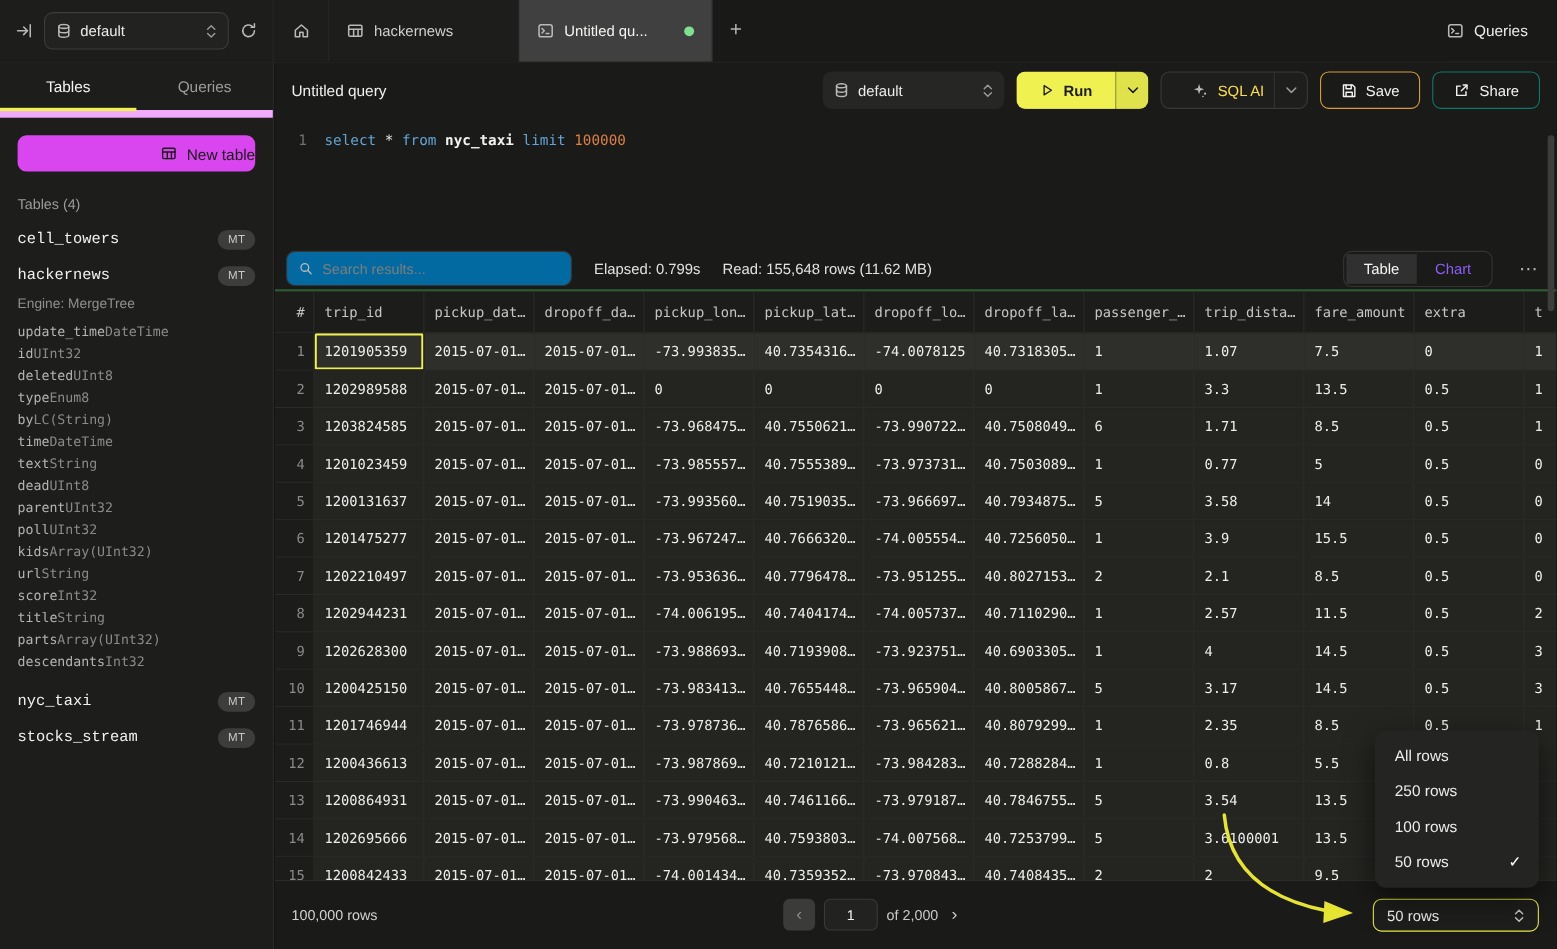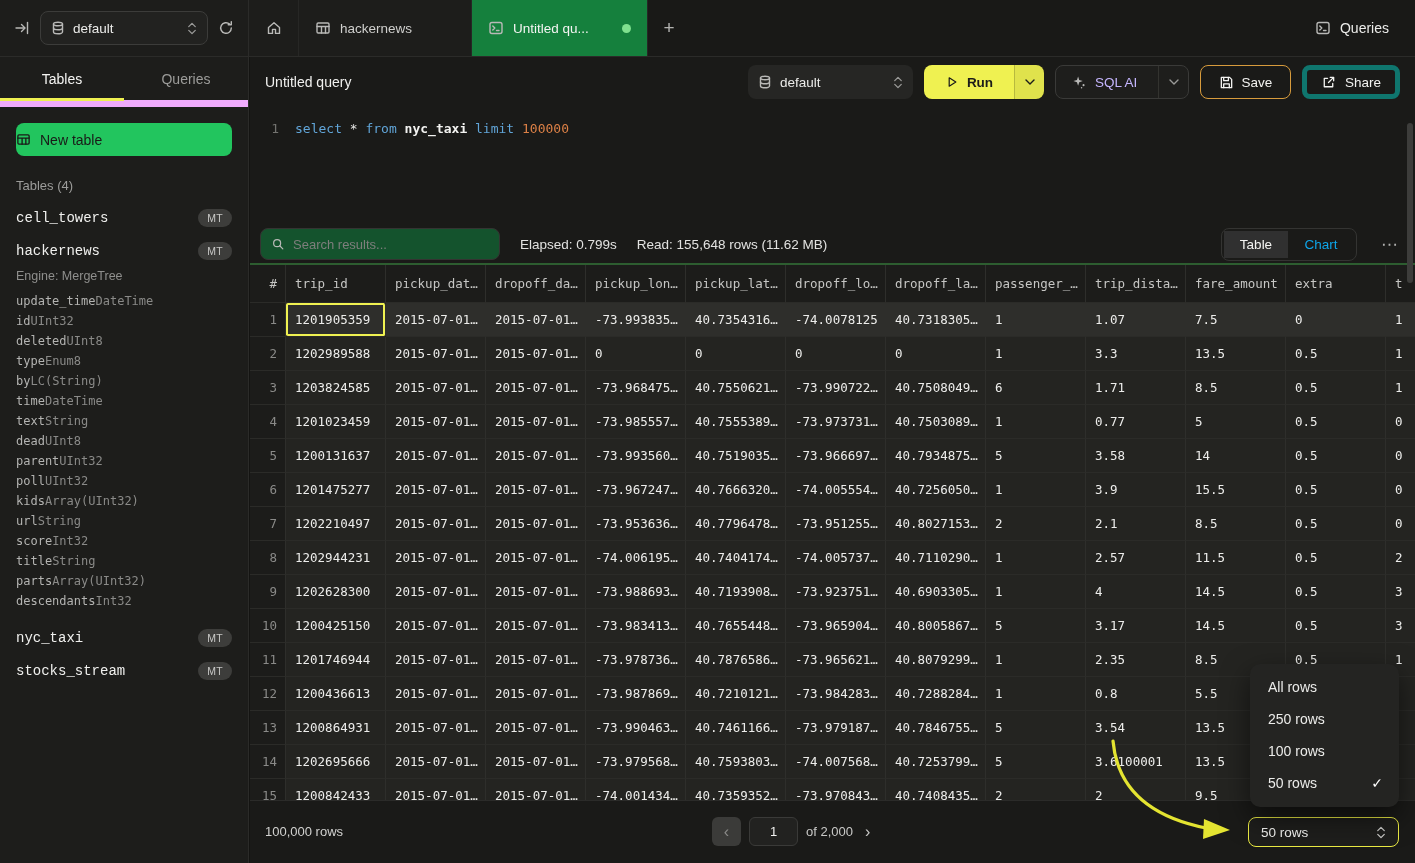--- a/index.html
+++ b/index.html
@@ -11,32 +11,32 @@
 
   
   .topbar { position:absolute; top:0; left:0; right:0; height:57px; display:flex; background:#191917; border-bottom:1px solid #2b2b29; }
   .topbar-left { width:249px; flex:none; display:flex; align-items:center; gap:10px; padding:0 14px; background:#1d1d1b; border-right:1px solid #2b2b29; }
   .db-select { height:34px; flex:1; display:flex; align-items:center; gap:8px; padding:0 10px; border:1px solid #3c3c3a; border-radius:8px; background:#222220; cursor:pointer; }
   .db-select .lbl { font-size:13.5px; color:#ececea; }
   .tabstrip { flex:1; display:flex; background:#191917; }
   .tab { display:flex; align-items:center; gap:9px; padding:0 16px; border-right:1px solid #272725; font-size:13.5px; color:#cfcfcd; cursor:pointer; }
   .tab-home { width:50px; justify-content:center; background:#1d1d1b; }
   .tab-hn { width:173px; background:#1d1d1b; }
-  .tab-q { width:176px; background:#15803d; color:#f4f4f2;text-align:right; }
+  .tab-q { width:176px; background:#404040; color:#f4f4f2;text-align:right; }
   .dot { width:9px; height:9px; border-radius:50%; background:#7fe08f; margin-left:auto; }
   .tab-plus { width:42px; display:flex; align-items:center; justify-content:center; font-size:19px; color:#b2b2b0; cursor:pointer; }
   .topbar-right { display:flex; align-items:center; gap:9px; padding-right:26px; font-size:14px; color:#ececea; cursor:pointer; }
 
   
   .sidebar { position:absolute; top:57px; left:0; bottom:0; width:249px; background:#1d1d1b; border-right:1px solid #2b2b29; }
   .side-tabs { height:50px; display:flex; border-bottom:7px solid #f0abfc; }
   .side-tab { flex:1; display:flex; align-items:center; justify-content:center; font-size:14px; color:#9c9c9a; cursor:pointer; position:relative; }
   .side-tab.active { color:#f4f4f2; }
   .side-tab.active::after { content:""; position:absolute; left:0; right:0; bottom:-1px; height:3px; background:#eff151; }
-  .new-table-btn { margin:16px; height:33px; background:#22c55e; border-radius:8px; color:#1a1a18; display:flex; align-items:center; justify-content:flex-start; gap:9px; font-size:14px; font-weight:500; cursor:pointer; }
+  .new-table-btn { margin:16px; height:33px; background:#d946ef; border-radius:8px; color:#1a1a18; display:flex; align-items:center; justify-content:flex-end; gap:9px; font-size:14px; font-weight:500; cursor:pointer; }
   .new-table-btn .ico { color:#1a1a18; }
   .side-search { margin:0 16px; height:33px; border:1px solid #3a3a38; border-radius:8px; display:flex; align-items:center; gap:8px; padding:0 10px; color:#8a8a88; }
   .side-search input { flex:1; background:transparent; border:none; outline:none; color:#d8d8d6; font-size:13.5px; font-family:inherit; }
   .side-search input::placeholder { color:#7e7e7c; }
   .section-label { margin:22px 16px 8px; font-size:13px; color:#9c9c9a; }
   .tbl-item { height:33px; display:flex; align-items:center; padding:0 16px; cursor:pointer; }
   .tbl-item .nm { font-size:14px; color:#f0f0ee;font-family:Liberation Mono, monospace; }
   .badge { margin-left:auto; background:#3d3d3b; color:#c8c8c6; font-size:10.5px; padding:3px 9px; border-radius:10px; letter-spacing:.3px; }
   .engine-line { padding:2px 16px 4px; font-size:12.5px; color:#8f8f8d; }
   .col-list { padding:4px 16px 10px; font-family:"DejaVu Sans Mono", monospace; font-size:12px; }
@@ -48,45 +48,45 @@
   .main { position:absolute; top:57px; left:250px; right:0; bottom:0; background:#1a1a18; }
   .query-header { position:absolute; top:0; left:0; right:0; height:50px; display:flex; align-items:center; padding:0 15px; }
   .q-title { font-size:14px; color:#f0f0ee; cursor:text; }
   .hdr-actions { margin-left:auto; display:flex; align-items:center; gap:11px; }
   .btn { height:34px; display:flex; align-items:center; border-radius:8px; font-size:13.5px; cursor:pointer; }
   .btn-db { width:165px; gap:8px; padding:0 10px; background:#262624; color:#ececea; }
   .run-split { display:flex; height:34px; border-radius:8px; overflow:hidden; cursor:pointer; }
   .run-main { width:90px; background:#eff151; color:#1c1c1a; display:flex; align-items:center; justify-content:center; gap:8px; font-weight:600; font-size:13.5px; }
   .run-main .ico { color:#1c1c1a; }
   .run-caret { width:30px; background:#e0e24c; border-left:1px solid rgba(0,0,0,.18); display:flex; align-items:center; justify-content:center; color:#1c1c1a; }
-  .btn-ai { width:134px; background:#1e1e1c; border:1px solid #3a3a38; color:#c4b5fd; padding:0 0 0 16px; gap:8px; }
+  .btn-ai { width:134px; background:#1e1e1c; border:1px solid #3a3a38; color:#fde047; padding:0 0 0 28px; gap:8px; }
   .btn-ai .caret { margin-left:auto; width:30px; height:100%; display:flex; align-items:center; justify-content:center; border-left:1px solid #33332f; color:#9a9a98; }
   .btn-save { width:91px; border:1.5px solid #d79b3c; color:#f2f2f0; justify-content:center; gap:8px; font-weight:500; }
-  .btn-share { width:98px; border:5px solid #0f766e; color:#f2f2f0; justify-content:center; gap:9px; font-weight:500; }
+  .btn-share { width:98px; border:1px solid #0f766e; color:#f2f2f0; justify-content:center; gap:9px; font-weight:500; }
   .updown { margin-left:auto; color:#9a9a98; }
 
   
   .editor { position:absolute; top:50px; left:0; right:0; height:118px; padding:14px 0 0 15px; font-family:"DejaVu Sans Mono", monospace; font-size:13px; display:flex; }
   .lineno { width:14px; color:#73736f; text-align:right; }
   .code { margin-left:16px; white-space:pre; }
   .code .kw { color:#61a5d8; }
   .code .ident { color:#f2f2f0; font-weight:bold; }
   .code .num { color:#dc8046; }
   .code .plain { color:#e6e6e4; }
 
   
   .results-toolbar { position:absolute; top:168px; left:0; right:0; height:38px; display:flex; align-items:center; padding:0 12px 0 10px; gap:20px; }
-  .res-search { width:240px; height:32px; border:1px solid #343432; background:#14532d; border-radius:8px; display:flex; align-items:center; gap:8px; padding:0 10px; color:#8a8a88; }
+  .res-search { width:260px; height:32px; border:1px solid #343432; background:#0369a1; border-radius:8px; display:flex; align-items:center; gap:8px; padding:0 10px; color:#8a8a88; }
   .res-search input { flex:1; background:transparent; border:none; outline:none; color:#d8d8d6; font-size:13px; font-family:inherit; }
   .res-search input::placeholder { color:#7e7e7c; }
   .stat { font-size:13.5px; color:#e2e2e0; }
   .seg { margin-left:auto; display:flex; border:1px solid #343432; border-radius:8px; padding:2px; }
   .seg-item { height:27px; display:flex; align-items:center; justify-content:center; font-size:13.5px; border-radius:0; cursor:pointer; }
   .seg-table { width:64px; background:#303030; color:#f4f4f2; }
-  .seg-chart { width:66px; color:#0ea5e9; }
+  .seg-chart { width:66px; color:#8b5cf6; }
   .more { color:#b0b0ae; font-size:17px; letter-spacing:1px; cursor:pointer; padding:0 4px; }
 
   
   .table-wrap { position:absolute; top:206px; left:0; right:0; height:537px; overflow:hidden; border-top:2px solid rgba(62,158,70,.5); background:#1c1c1a; }
   .trow { display:flex; width:1236px; }
   .cell { flex:none; height:34px; line-height:33px; padding:0 0 0 9px; font-family:"DejaVu Sans Mono", monospace; font-size:12.5px; color:#ededeb; border-right:1px solid #2e2e2b; border-bottom:1px solid #2b2b28; background:#242421; overflow:hidden; white-space:nowrap; }
   .cell.c0 { width:36px; background:#1c1c1a; color:#8a8a88; text-align:right; padding:0 8px 0 0; }
   .cell.cn { width:100px; }
   .trow.head .cell { height:38px; line-height:37px; background:#1c1c1a; color:#c6c6c4; }
   .trow.sel .cell.cn { background:#2e2e2b; }

